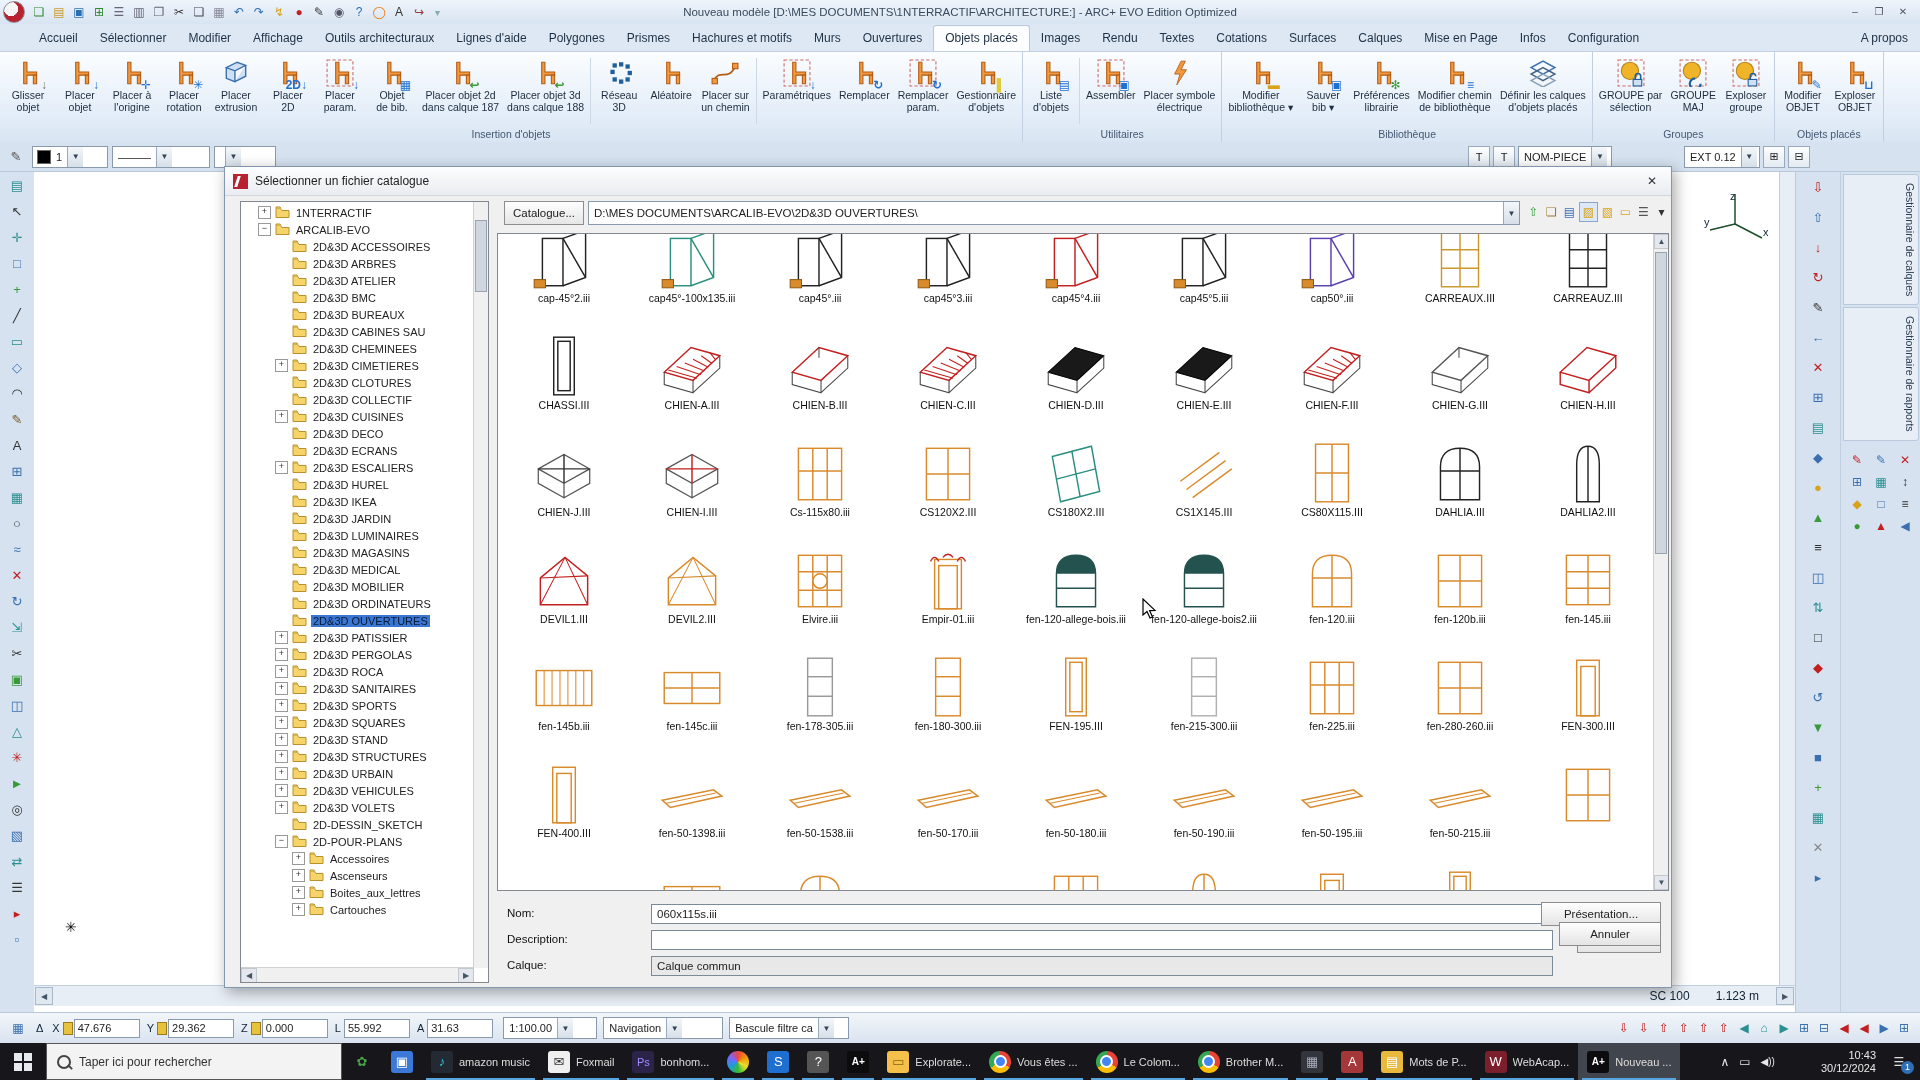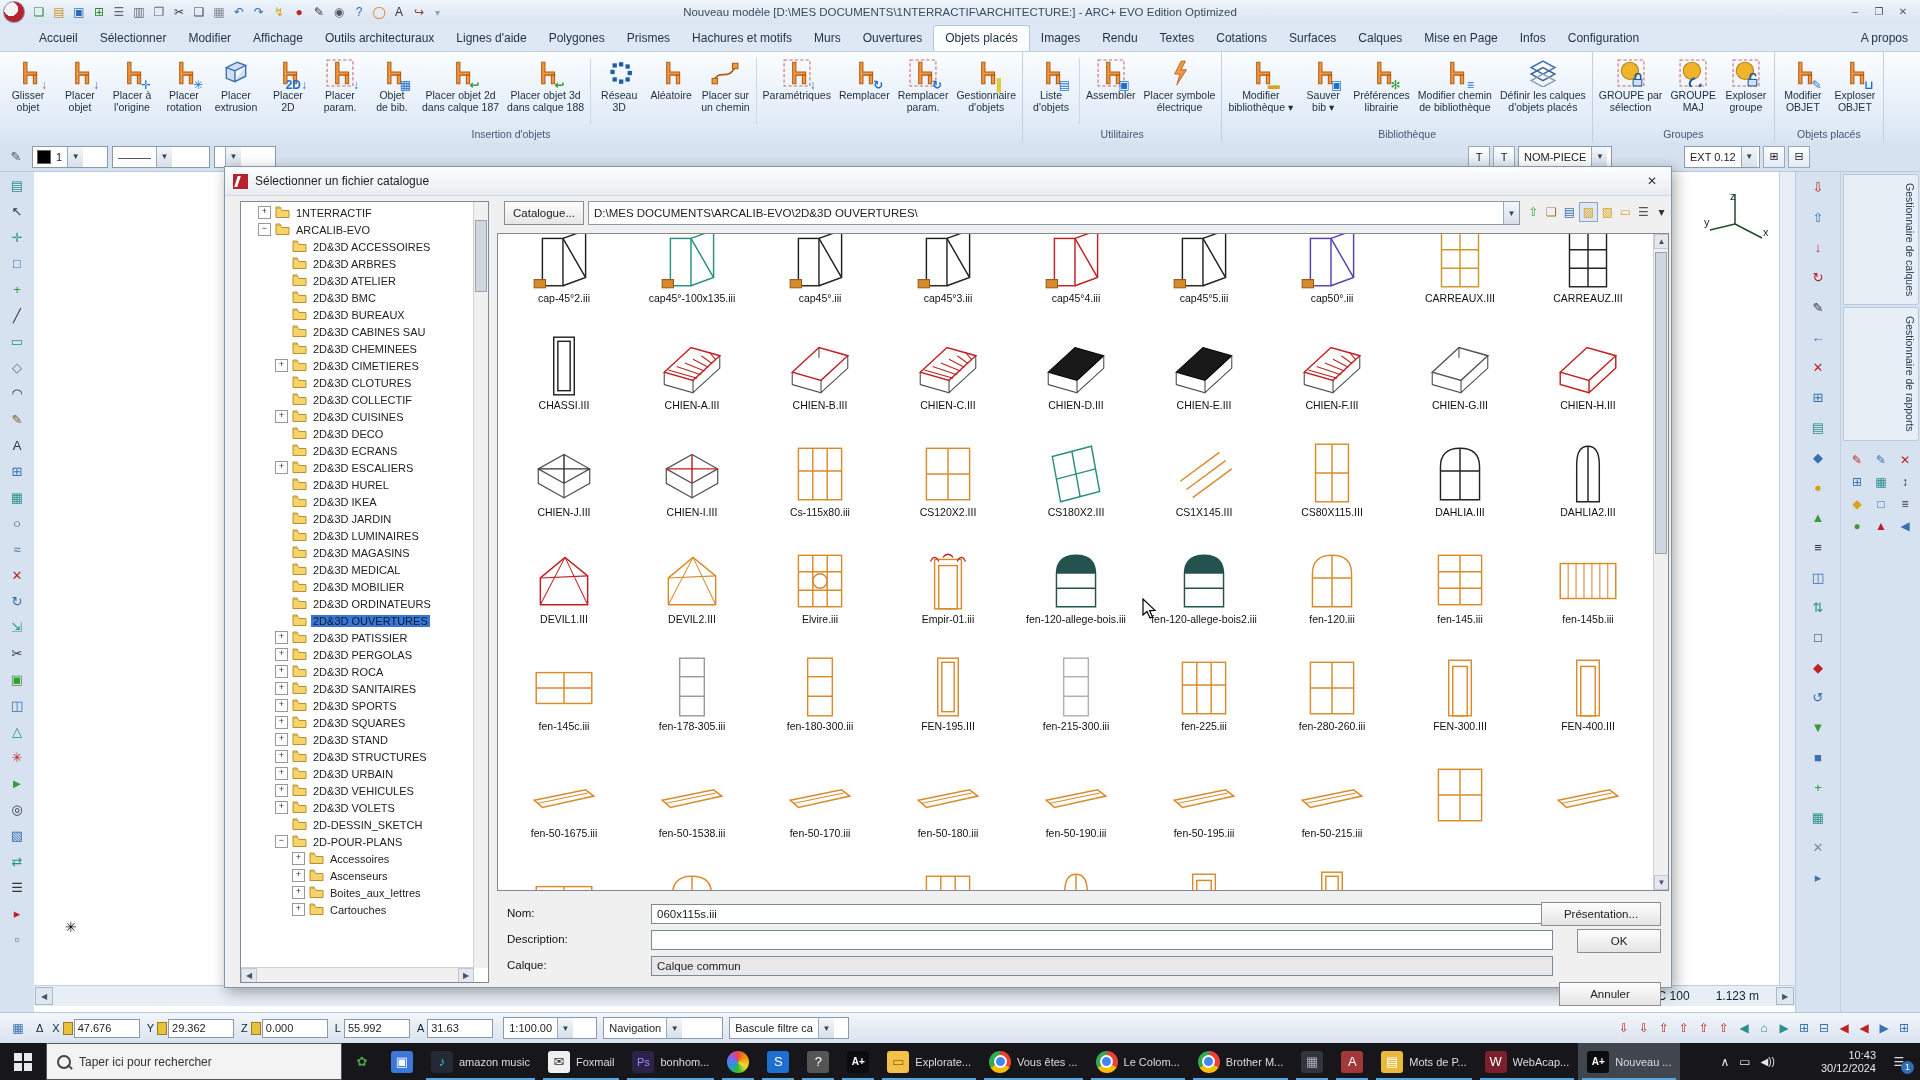--- a/index.html
+++ b/index.html
@@ -1410,20 +1410,30 @@
                 <path d="M16 58 V26 Q16 8 35 8 Q54 8 54 26 V58 Z" fill="none" stroke="#d98a2b" stroke-width="1.4"></path>
                 <line x1="35" y1="8" x2="35" y2="58" fill="none" stroke="#d98a2b" stroke-width="1.4"></line>
                 <line x1="16" y1="30" x2="54" y2="30" fill="none" stroke="#d98a2b" stroke-width="1.4"></line>
               </svg>
             </div>
             <div class="gcap">fen-120.iii</div>
           </div>
           <div class="gcell">
             <div class="gthumb">
               <svg width="72" height="66" viewBox="0 0 70 64">
+                <rect x="14" y="8" width="42" height="50" fill="none" stroke="#d98a2b" stroke-width="1.4"></rect>
+                <line x1="35" y1="8" x2="35" y2="58" fill="none" stroke="#d98a2b" stroke-width="1.4"></line>
+                <line x1="14" y1="33" x2="56" y2="33" fill="none" stroke="#d98a2b" stroke-width="1.4"></line>
+              </svg>
+            </div>
+            <div class="gcap">fen-120b.iii</div>
+          </div>
+          <div class="gcell">
+            <div class="gthumb">
+              <svg width="72" height="66" viewBox="0 0 70 64">
                 <rect x="14" y="8" width="42" height="48" fill="none" stroke="#d98a2b" stroke-width="1.4"></rect>
                 <line x1="35" y1="8" x2="35" y2="56" fill="none" stroke="#d98a2b" stroke-width="1.4"></line>
                 <line x1="14" y1="24" x2="56" y2="24" fill="none" stroke="#d98a2b" stroke-width="1.4"></line>
                 <line x1="14" y1="40" x2="56" y2="40" fill="none" stroke="#d98a2b" stroke-width="1.4"></line>
               </svg>
             </div>
             <div class="gcap">fen-145.iii</div>
           </div>
           <div class="gcell">
             <div class="gthumb">
@@ -1527,21 +1537,21 @@
             </div>
             <div class="gcap">FEN-400.III</div>
           </div>
           <div class="gcell">
             <div class="gthumb">
               <svg width="72" height="66" viewBox="0 0 70 64">
                 <path d="M6 38 L56 28 L64 34 L14 45 Z" fill="none" stroke="#d98a2b" stroke-width="1.4"></path>
                 <path d="M10 41 L58 31" stroke="#d98a2b" stroke-width="1"></path>
               </svg>
             </div>
-            <div class="gcap">fen-50-1675.iii</div>
+            <div class="gcap">fen-50-1398.iii</div>
           </div>
           <div class="gcell">
             <div class="gthumb">
               <svg width="72" height="66" viewBox="0 0 70 64">
                 <path d="M6 38 L56 28 L64 34 L14 45 Z" fill="none" stroke="#d98a2b" stroke-width="1.4"></path>
                 <path d="M10 41 L58 31" stroke="#d98a2b" stroke-width="1"></path>
               </svg>
             </div>
             <div class="gcap">fen-50-1538.iii</div>
           </div>
@@ -1686,21 +1696,21 @@
 
     <span class="flabel" style="top:740px">Nom:</span>
     <div class="finput" style="top:737px">060x115s.iii</div>
     <span class="flabel" style="top:766px">Description:</span>
     <div class="finput" style="top:763px"></div>
     <span class="flabel" style="top:792px">Calque:</span>
     <div class="finput ro" style="top:789px">Calque commun</div>
 
     <div class="dbtn" style="left:1316px;top:735px;width:118px">Présentation...</div>
     <div class="dbtn" style="left:1352px;top:762px;width:82px">OK</div>
-    <div class="dbtn" style="left:1334px;top:815px;width:100px">Annuler</div>
+    <div class="dbtn" style="left:1334px;top:755px;width:100px">Annuler</div>
   </div>
 
   <div id="statusbar">
     <span class="lti" style="color:#3a6fb0;font-size:12px">▦</span>
     <span style="margin:0 6px;color:#123">Δ</span>
     <div id="sfields" style="display:flex;align-items:center;">
         <div class="sfield">
           <span class="slab">X</span>
           <span class="slock"></span>
           <span class="sval">47.676</span>

